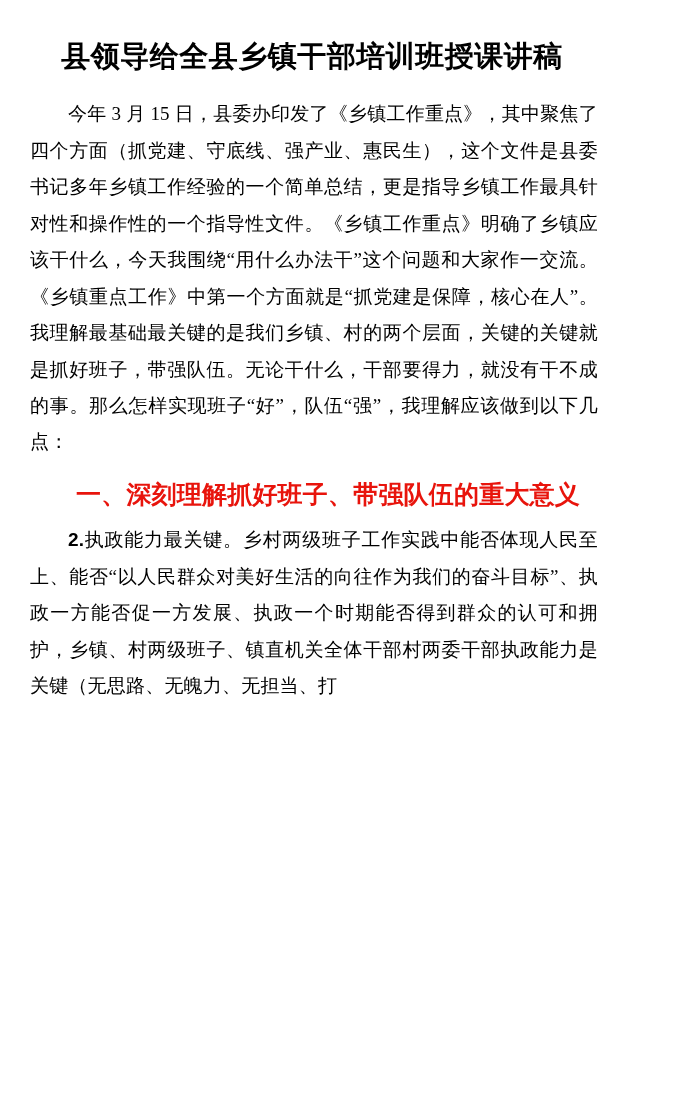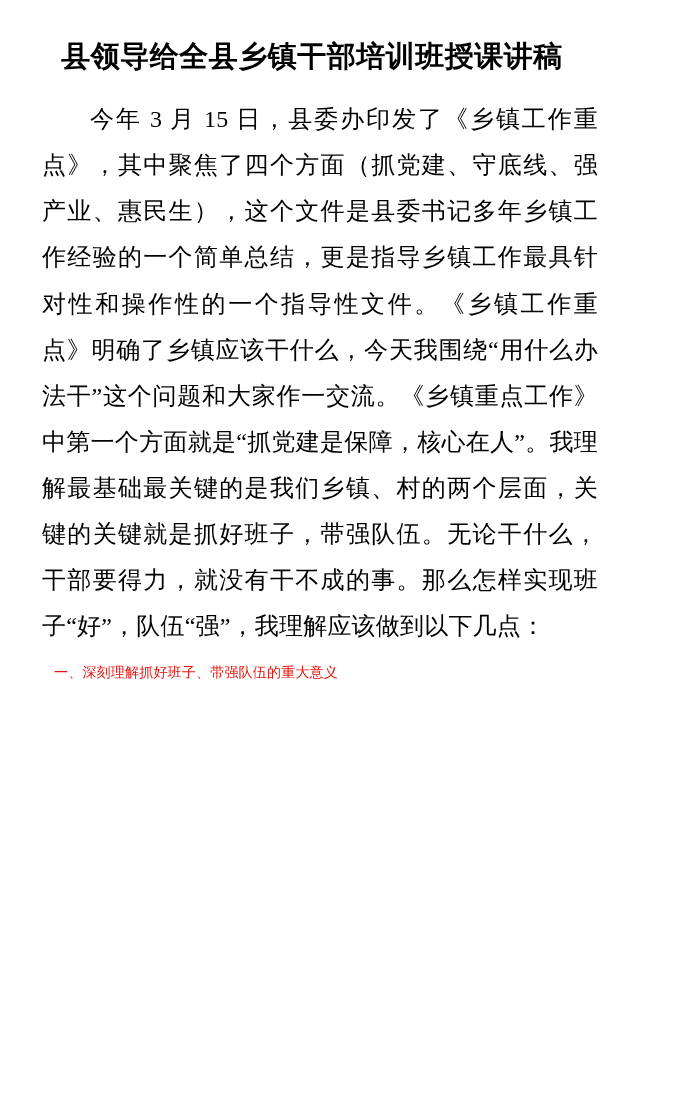--- a/index.html
+++ b/index.html
@@ -25,33 +25,33 @@
     font-family: "Liberation Sans", "DejaVu Sans", sans-serif;
     font-weight: bold;
     font-size: 29px;
     line-height: 1.25;
     text-align: center;
     letter-spacing: 0.5px;
     margin: 8px 0 22px 0;
     color: #000;
   }
   .para {
-    font-size: 24px;
+    font-size: 19px;
     line-height: 1.92;
     text-align: justify;
     text-justify: inter-ideograph;
     text-indent: 2em;
-    margin: 0 0 2px 16px;
+    margin: 0 0 2px 4px;
     letter-spacing: 0.2px;
   }
   .heading-red {
     color: #e8140c;
     font-family: "Liberation Sans", "DejaVu Sans", sans-serif;
-    font-weight: normal;
-    font-size: 14px;
+    font-weight: bold;
+    font-size: 25px;
     line-height: 1.9;
     text-indent: 2em;
     margin: 10px 0 4px 0;
     letter-spacing: 0.2px;
   }
   .num {
     font-family: "Liberation Sans", "DejaVu Sans", sans-serif;
     font-weight: bold;
   }
 </style>
@@ -60,14 +60,17 @@
 
 <div class="page">
 
   <h1 class="doc-title">县领导给全县乡镇干部培训班授课讲稿</h1>
 
   <p class="para">今年 3 月 15 日，县委办印发了《乡镇工作重点》，其中聚焦了四个方面（抓党建、守底线、强产业、惠民生），这个文件是县委书记多年乡镇工作经验的一个简单总结，更是指导乡镇工作最具针对性和操作性的一个指导性文件。《乡镇工作重点》明确了乡镇应该干什么，今天我围绕“用什么办法干”这个问题和大家作一交流。《乡镇重点工作》中第一个方面就是“抓党建是保障，核心在人”。我理解最基础最关键的是我们乡镇、村的两个层面，关键的关键就是抓好班子，带强队伍。无论干什么，干部要得力，就没有干不成的事。那么怎样实现班子“好”，队伍“强”，我理解应该做到以下几点：</p>
 
   <p class="heading-red">一、深刻理解抓好班子、带强队伍的重大意义</p>
 
 
+  <p class="para">
+    <span class="num">2.</span><span>执政能力最关键。</span><span>乡村两级班子工作实践中能否体现人民至上、能否“以人民群众对美好生活的向往作为我们的奋斗目标”、执政一方能否促一方发展、执政一个时期能否得到群众的认可和拥护，乡镇、村两级班子、镇直机关全体干部村两委干部执政能力是关键（无思路、无魄力、无担当、打</span>
+  </p>
 
 </div>
 
 </body></html>

